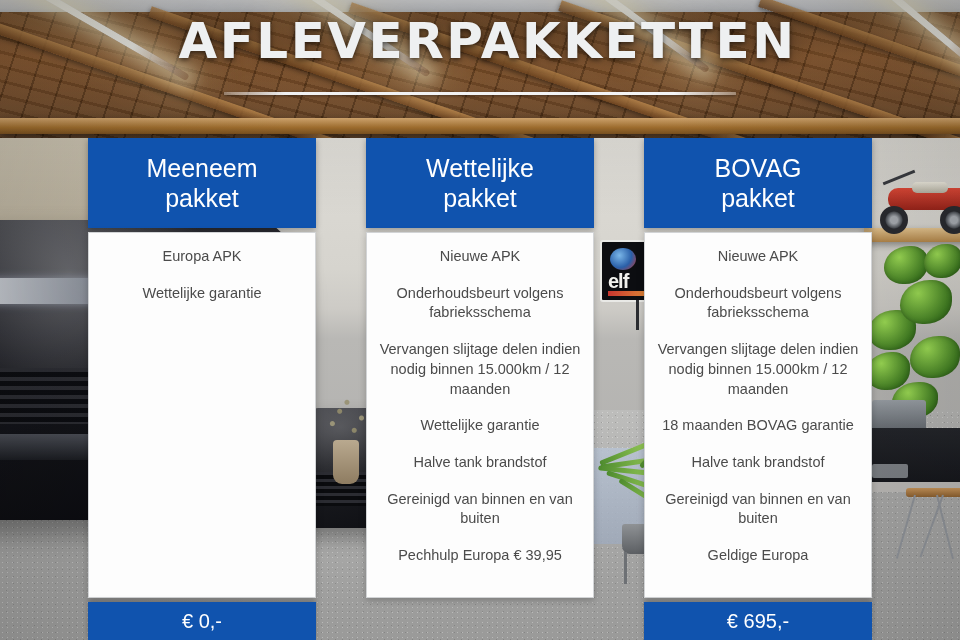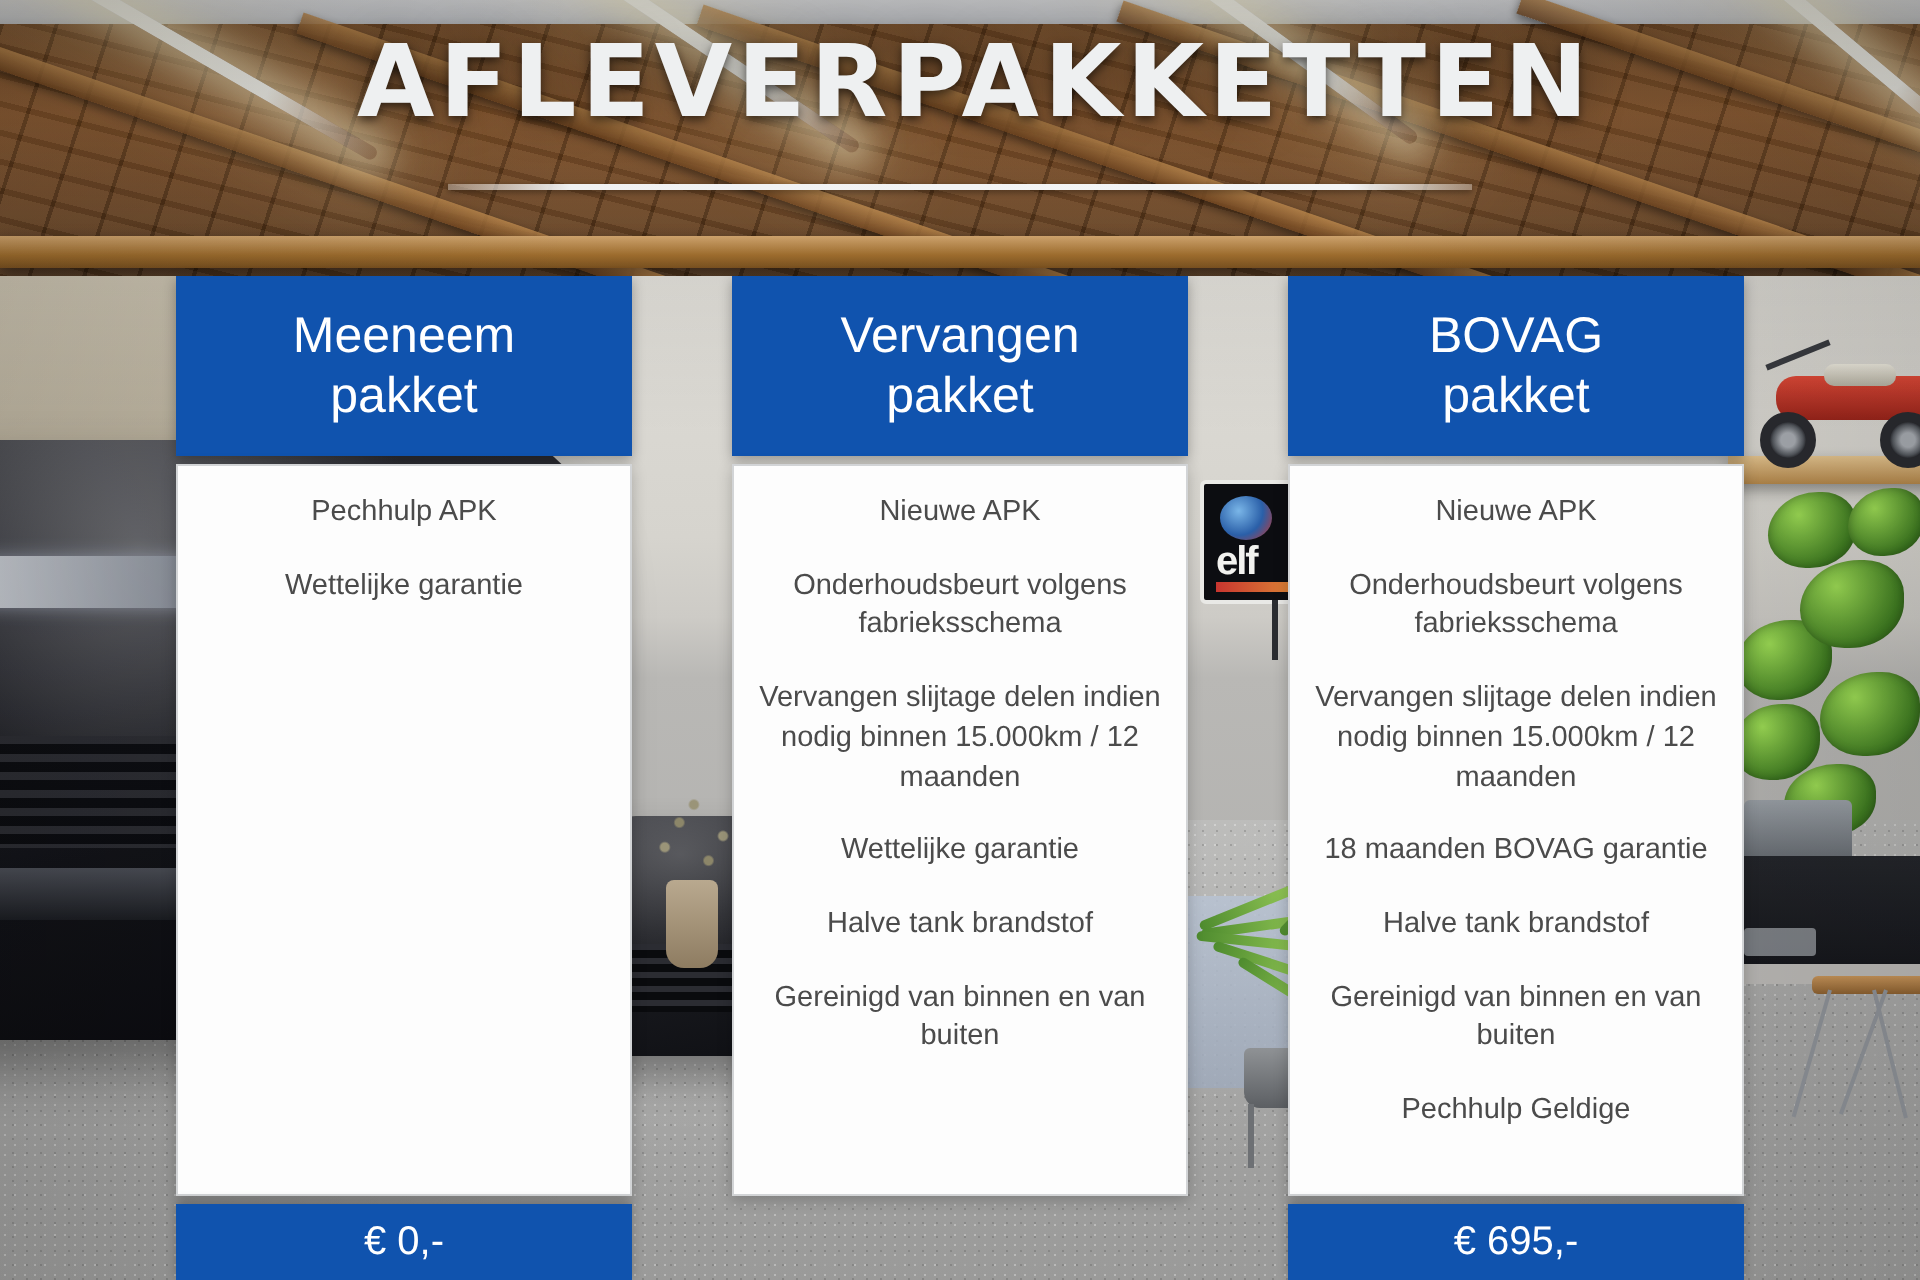--- a/index.html
+++ b/index.html
@@ -439,56 +439,57 @@
   <div class="cards">
 
     <div class="card card-1">
       <div class="card-head">
         <span>
           <span>Meeneem</span><br>
           <span>pakket</span>
         </span>
       </div>
       <div class="card-body">
-        <p class="feat">Pechhulp APK</p>
+        <p class="feat">Europa APK</p>
         <p class="feat">Wettelijke garantie</p>
       </div>
       <div class="card-price">€ 0,-</div>
     </div>
 
     <div class="card card-2">
       <div class="card-head">
         <span>
-          <span>Vervangen</span><br>
+          <span>Wettelijke</span><br>
           <span>pakket</span>
         </span>
       </div>
       <div class="card-body">
         <p class="feat">Nieuwe APK</p>
         <p class="feat">Onderhoudsbeurt volgens fabrieksschema</p>
         <p class="feat">Vervangen slijtage delen indien nodig binnen 15.000km / 12 maanden</p>
         <p class="feat">Wettelijke garantie</p>
         <p class="feat">Halve tank brandstof</p>
         <p class="feat">Gereinigd van binnen en van buiten</p>
+        <p class="feat">Pechhulp Europa € 39,95</p>
       </div>
     </div>
 
     <div class="card card-3">
       <div class="card-head">
         <span>
           <span>BOVAG</span><br>
           <span>pakket</span>
         </span>
       </div>
       <div class="card-body">
         <p class="feat">Nieuwe APK</p>
         <p class="feat">Onderhoudsbeurt volgens fabrieksschema</p>
         <p class="feat">Vervangen slijtage delen indien nodig binnen 15.000km / 12 maanden</p>
         <p class="feat">18 maanden BOVAG garantie</p>
         <p class="feat">Halve tank brandstof</p>
         <p class="feat">Gereinigd van binnen en van buiten</p>
-        <p class="feat">Pechhulp Geldige</p>
+        <p class="feat">Geldige Europa</p>
       </div>
       <div class="card-price">€ 695,-</div>
     </div>
 
   </div>
 </div>
 
 </body></html>

